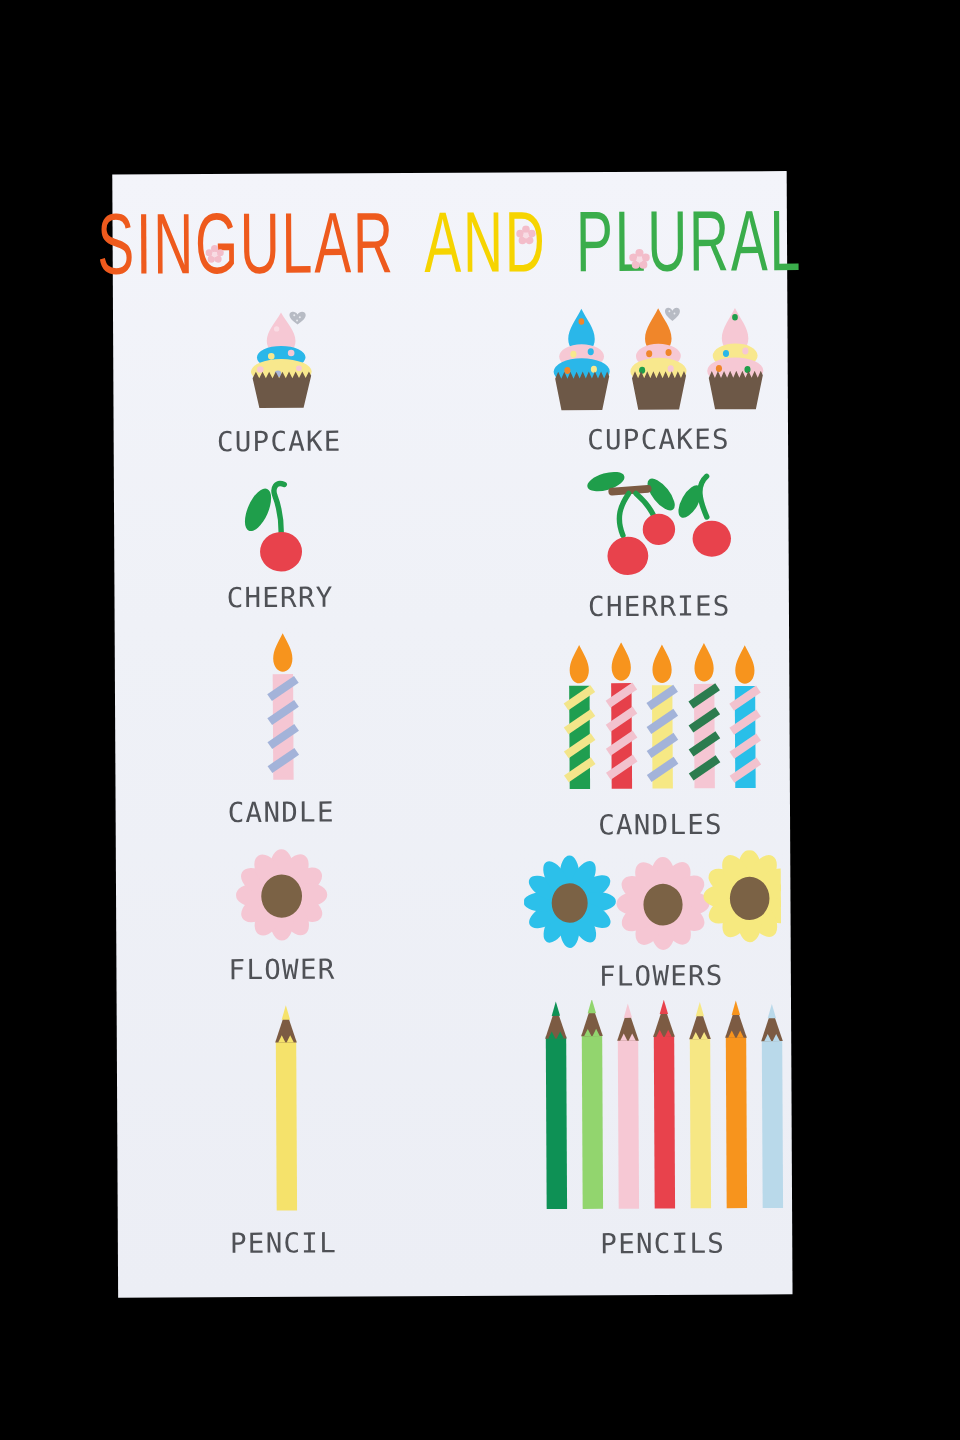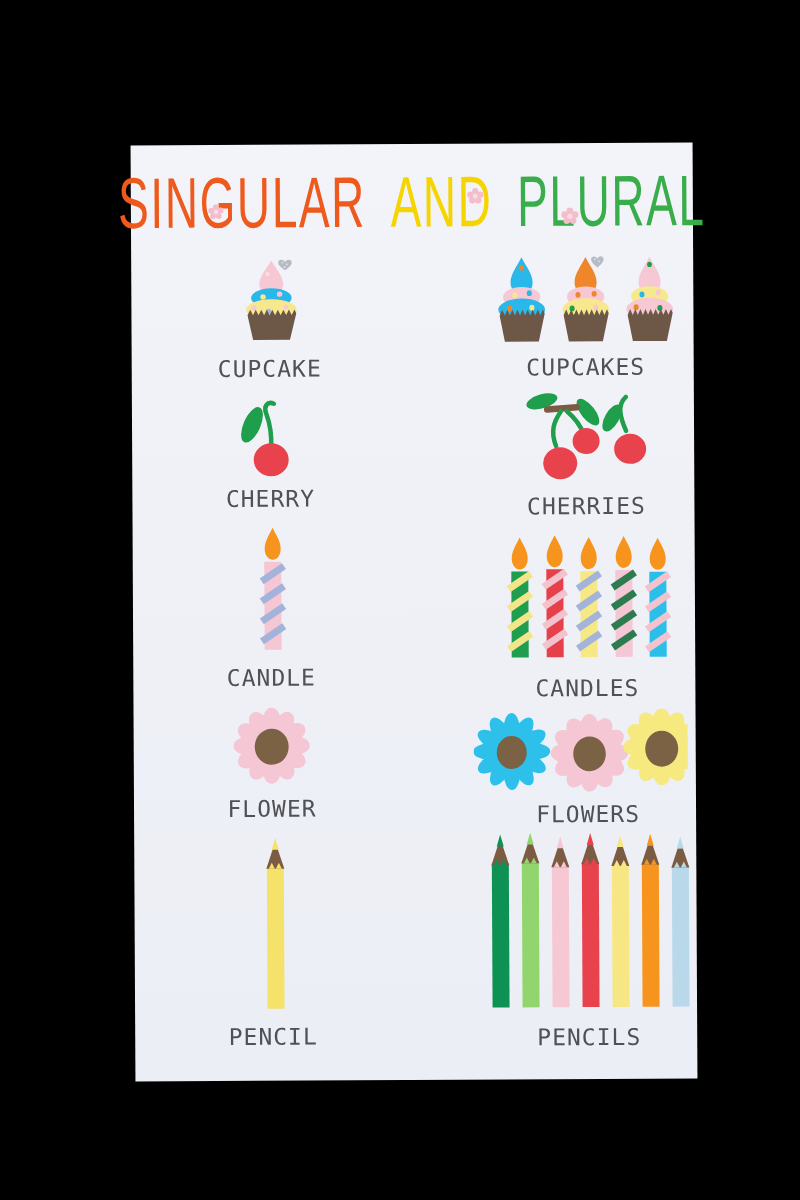--- a/index.html
+++ b/index.html
@@ -1,17 +1,17 @@
 <!DOCTYPE html>
 <html style="--page-bg: #000000; --poster-bg: #eff1f7; --label-color: #4f5156; --title-orange: #ee5a1d; --title-yellow: #f6d400; --title-green: #3aad4b; --accent-pink: #f3bdca;"><head>
 <meta charset="utf-8">
 <style>
   html,body{margin:0;padding:0;background:#000;}
   .page{position:relative;width:752px;height:1200px;background:var(--page-bg,#000);overflow:hidden;
-        font-family:"Liberation Sans",sans-serif;margin-left:37px;}
+        font-family:"Liberation Sans",sans-serif;}
   .poster{position:absolute;left:96px;top:144px;width:562px;height:936px;
           background:linear-gradient(180deg,#f3f4fa 0%,var(--poster-bg,#eff1f7) 40%,#ecEEf5 100%);
           transform:rotate(-0.3deg);transform-origin:50% 50%;}
   .title{position:absolute;top:16px;left:0;right:0;display:flex;justify-content:center;gap:30px;
          font-size:56px;font-weight:400;letter-spacing:2px;white-space:nowrap;
          transform:scale(0.82,1.28);transform-origin:50% 0;}
   .tw0{color:var(--title-orange,#ee5a1d);}
   .tw1{color:var(--title-yellow,#f6d400);}
   .tw2{color:var(--title-green,#3aad4b);}
   .accent{position:absolute;}

